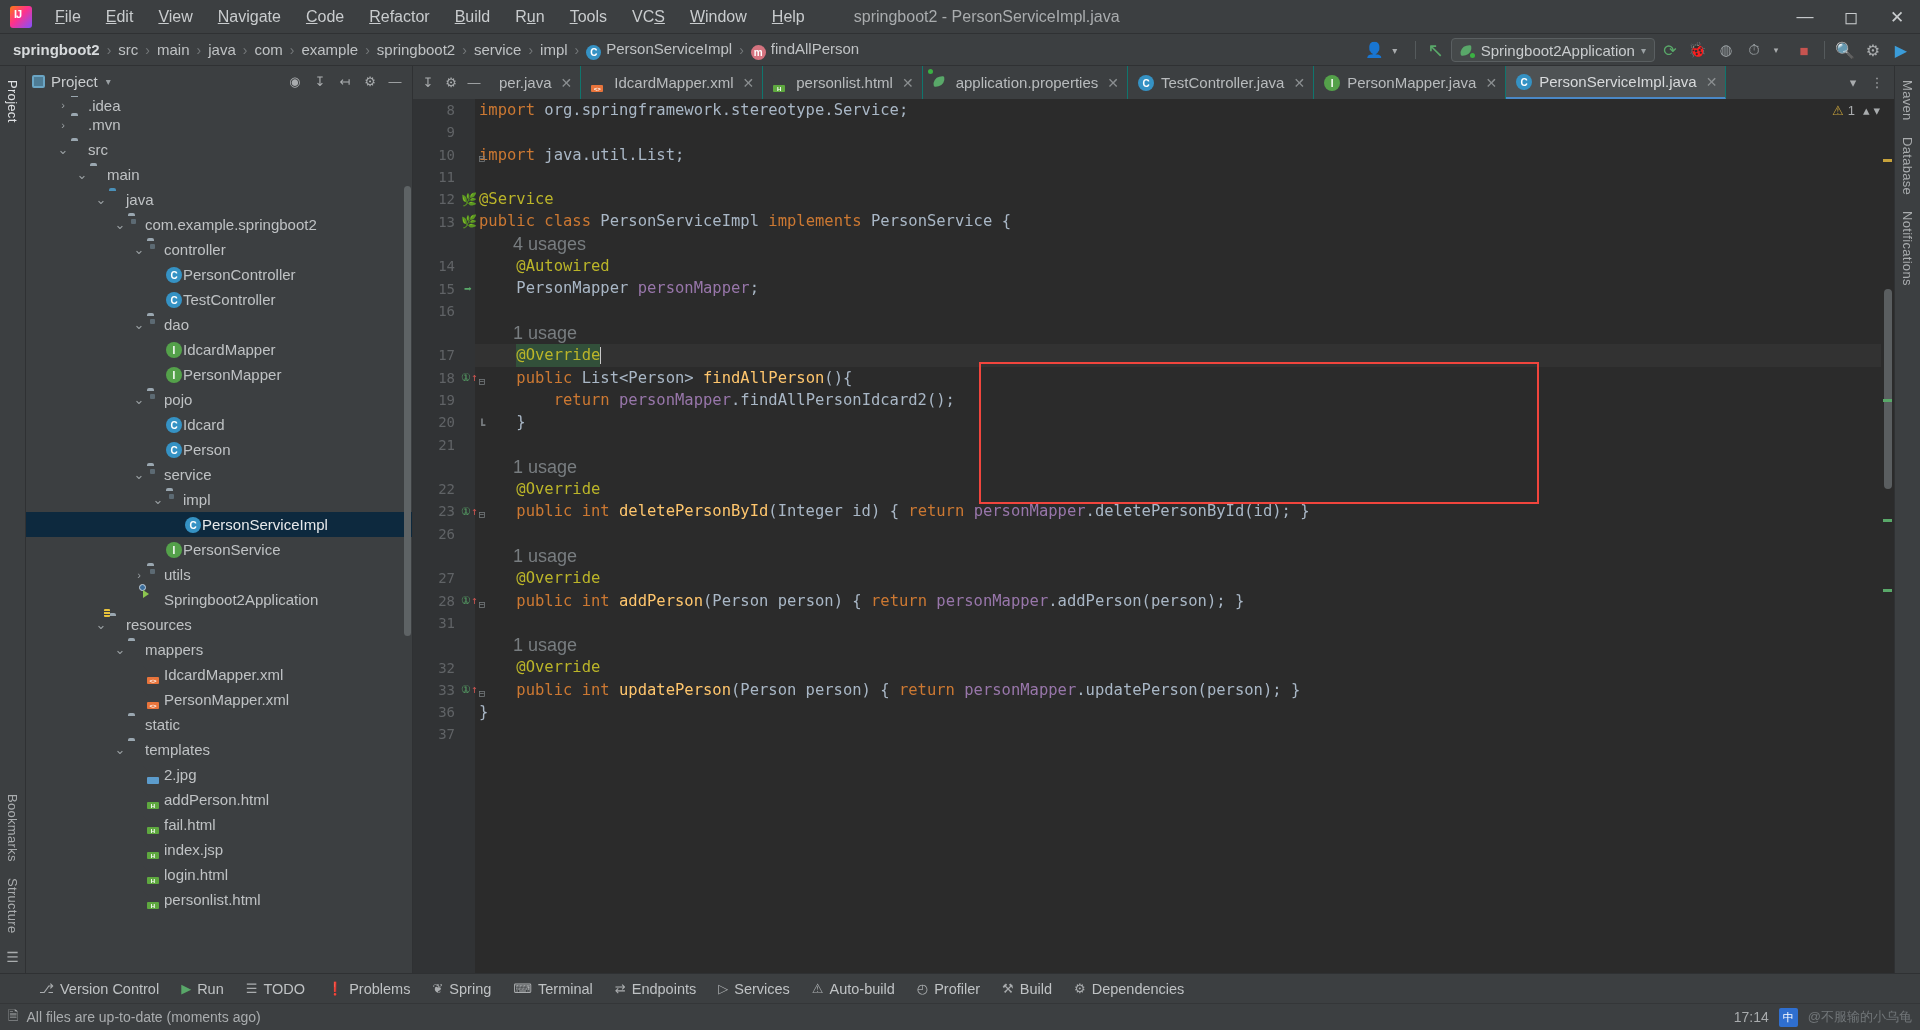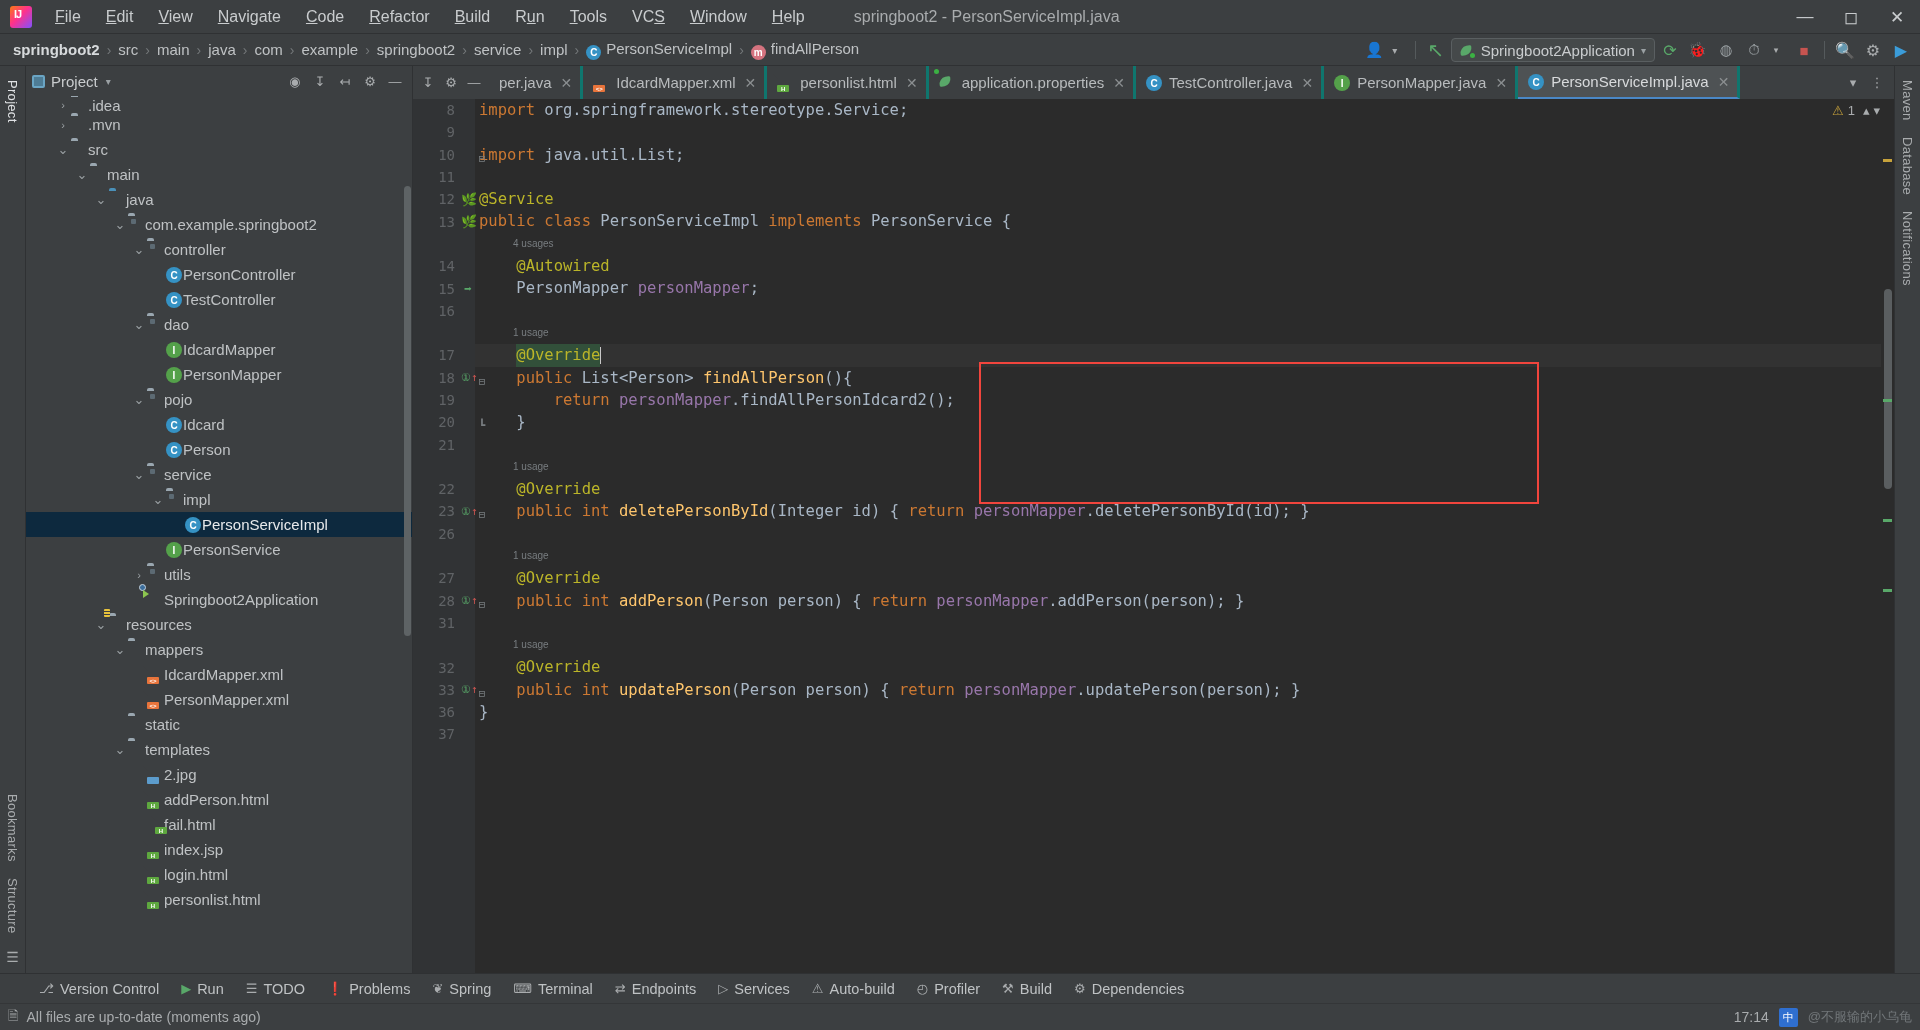--- a/index.html
+++ b/index.html
@@ -133,37 +133,37 @@
 
   
   .editor-col { flex:1 1 auto; display:flex; flex-direction:column; min-width:0; background:#2b2b2b; }
   .tabbar { height:33px; background:#3c3f41; display:flex; align-items:flex-end; flex:0 0 33px;
      position:relative; }
   .tab-left-ic { display:flex; align-items:center; height:33px; padding:0 4px; gap:1px; }
   .tli { width:22px;height:22px;display:flex;align-items:center;justify-content:center;
      color:#a9acae;font-size:13px;border-radius:3px;}
   .tabs { display:flex; align-items:stretch; height:33px; overflow:hidden; flex:1 1 auto; }
   .tab { display:flex; align-items:center; gap:6px; padding:0 8px 0 10px; height:33px;
-     font-size:15px; color:#b8bbbd; white-space:nowrap; border-right:3px solid #0f766e; }
+     font-size:15px; color:#b8bbbd; white-space:nowrap; border-right:1px solid #0f766e; }
   .tab.active { background:#4e5254; color:#d8dadc; border-bottom:2px solid #4a88c7; }
   .tab .x { color:#8b8f91; font-size:14px; margin-left:3px; }
   .tab-right { display:flex; align-items:center; height:33px; padding:0 6px; gap:2px; }
 
   .code-area { flex:1 1 auto; display:flex; min-height:0; position:relative; background:#2b2b2b; }
   .gutter { width:62px; background:#313335; flex:0 0 62px; position:relative;
      font-family:"DejaVu Sans Mono", monospace; font-size:14px; color:#606366; }
   .codewrap { flex:1 1 auto; position:relative; overflow:hidden;
      font-family:"DejaVu Sans Mono", monospace; font-size:15.5px; line-height:22.3px; }
   .lnrow { height:22.3px; display:flex; align-items:center; }
   .lnnum { width:48px; text-align:right; padding-right:6px; color:#606366; }
   .gmark { width:14px; text-align:center; font-size:11px; }
   .cline { height:22.3px; white-space:pre; display:flex; align-items:center; padding-left:4px; color:#a9b7c6; }
   .cline.cur { background:#323232; }
   .hint { height:22.3px; display:flex; align-items:center; padding-left:38px;
-     font-family:"Liberation Sans",sans-serif; font-size:10px; color:#787d80; }
+     font-family:"Liberation Sans",sans-serif; font-size:18px; color:#787d80; }
 
   
   .kw{color:#cc7832;} .ann{color:#bbb529;} .fld{color:#9876aa;} .mth{color:#ffc66d;}
   .typ{color:#a9b7c6;} .pln{color:#a9b7c6;}
   .sel-green{background:#32503a;}
   .caret{display:inline-block;width:1px;height:17px;background:#c8c8c8;vertical-align:-3px;}
 
   .redbox { position:absolute; border:2.5px solid #f1453d; pointer-events:none; }
 
   .scroll-right { position:absolute; right:0; top:0; bottom:0; width:13px; background:#2b2b2b; }
@@ -445,21 +445,21 @@
           <div class="trow" style="padding-left: 105px;">
             <span class="arrow"></span>
             <span class="ticon"><span class="filedoc"><span class="tag jpg"></span></span></span>
             <span class="tlabel">2.jpg</span>
           </div>
           <div class="trow" style="padding-left: 105px;">
             <span class="arrow"></span>
             <span class="ticon"><span class="filedoc"><span class="tag html">H</span></span></span>
             <span class="tlabel">addPerson.html</span>
           </div>
-          <div class="trow" style="padding-left: 105px; text-align: center;">
+          <div class="trow" style="padding-left: 105px;">
             <span class="arrow"></span>
             <span class="ticon"><span class="filedoc"><span class="tag html">H</span></span></span>
             <span class="tlabel">fail.html</span>
           </div>
           <div class="trow" style="padding-left: 105px;">
             <span class="arrow"></span>
             <span class="ticon"><span class="filedoc"><span class="tag html">H</span></span></span>
             <span class="tlabel">index.jsp</span>
           </div>
           <div class="trow" style="padding-left: 105px;">

